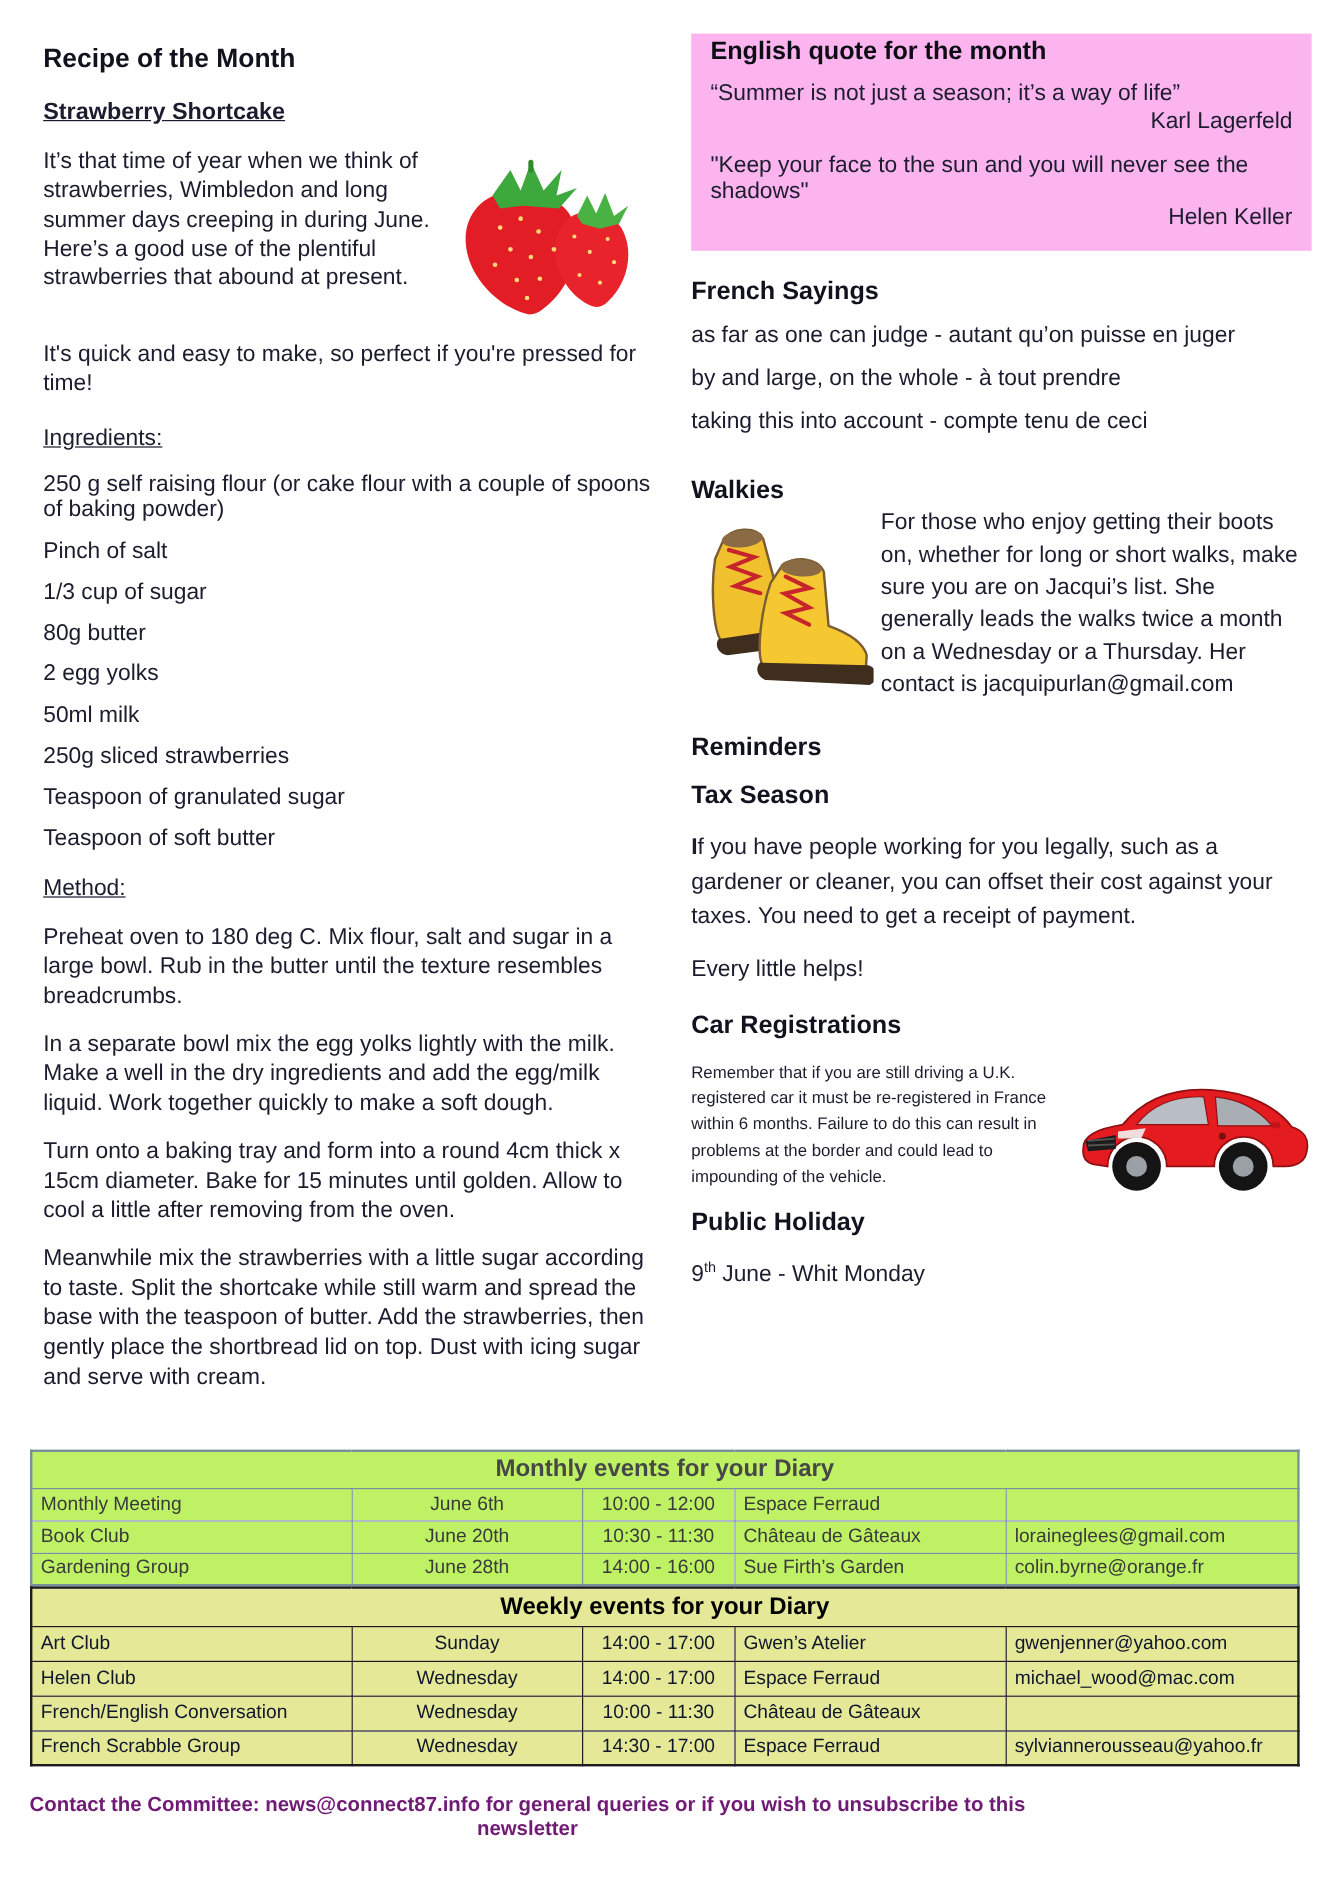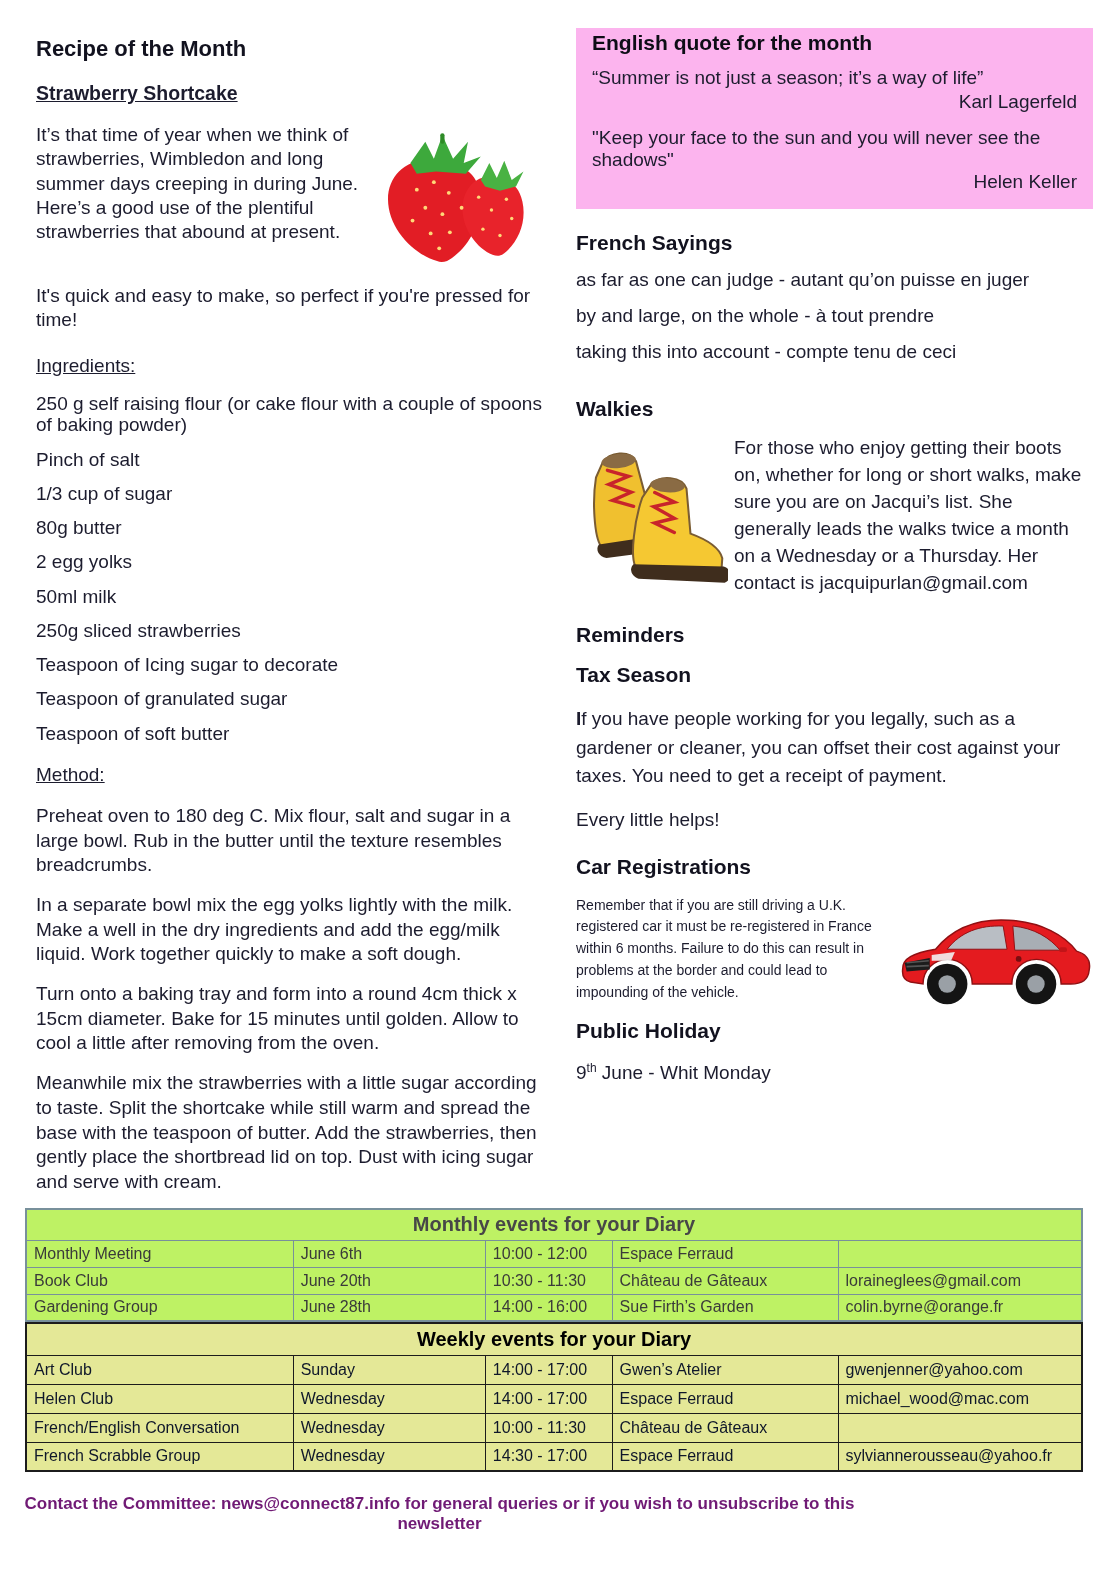--- a/index.html
+++ b/index.html
@@ -24,21 +24,21 @@
 
   
   .right-col { position:absolute; left:576px; top:28px; width:517px; }
   .pink-box { background:#fcb4ee; padding:3px 16px 16px 16px; }
   .pink-box .h2 { margin-bottom:12px; color:#0d0d16; }
   .quote { font-size:19px; line-height:1.2; }
   .q-author { font-size:19px; text-align:right; margin-top:1px; }
   .quote2 { margin-top:14px; line-height:1.15; }
   .sec { margin-top:22px; }
   .saying { font-size:19px; margin-top:14px; }
-  .walkies-wrap { margin-top:14px; font-size:19px; line-height:1.42; }
+  .walkies-wrap { margin-top:2px; font-size:19px; line-height:1.42; }
   .boots-art { float:left; width:152px; height:152px; margin:2px 6px 2px 0; }
   .remind-h { margin-top:26px; }
   .tax-h { margin-top:16px; }
   .tax-p { margin-top:18px; font-size:19px; line-height:1.5; }
   .tax-p b { font-weight:700; }
   .every-p { margin-top:18px; font-size:19px; }
   .car-p { margin-top:16px; font-size:14px; line-height:1.55; }
   .car-float { float:right; width:198px; margin:4px 0 2px 8px; }
   .holiday-h { margin-top:16px; }
   .holiday-p { margin-top:18px; font-size:19px; }
@@ -50,21 +50,21 @@
   .evt-table td, .evt-table th { overflow:hidden; white-space:nowrap; }
   .monthly { border:2px solid #78909b; }
   .monthly th, .monthly td { border:1.5px solid #78909b; background:#bef264; padding:2px 7px; font-size:16px; color:#3a3a3a; }
   .monthly .title-cell { font-size:20px; font-weight:700; color:#474747; text-align:center; height:31px; }
   .monthly .hdr { font-weight:700; color:#333333; text-align:center; height:26px; }
   .monthly .hdr.first { text-align:left; }
   .monthly td { height:27px; }
   .weekly { border:2.5px solid #1c1c1c; }
   .weekly td { border:1.6px solid #1c1c1c; background:#e4e897; padding:2px 7px; font-size:16px; color:#0f172a; height:29px; }
   .weekly .title-cell { font-size:20px; font-weight:700; color:#000000; text-align:center; height:32px; }
-  .c-center { text-align:left; }
+  .c-center { text-align:center; }
   .em-light { color:#7b87e6; }
   .em-dark  { color:#2256c7; }
 
   
   .footer { position:absolute; left:0; top:1494px; width:879px; text-align:center;
             font-size:17px; font-weight:700; color:#701a75; }
 </style>
 </head>
 <body>
 
@@ -106,21 +106,20 @@
     <p class="quick">It's quick and easy to make, so perfect if you're pressed for time!</p>
 
     <div class="list-label">Ingredients:</div>
     <p class="ing">250 g self raising flour (or cake flour with a couple of spoons of baking powder)</p>
     <p class="ing">Pinch of salt</p>
     <p class="ing">1/3 cup of sugar</p>
     <p class="ing">80g butter</p>
     <p class="ing">2 egg yolks</p>
     <p class="ing">50ml milk</p>
     <p class="ing">250g sliced strawberries</p>
-    <p class="ing">Teaspoon of Icing sugar to decorate</p>
     <p class="ing">Teaspoon of granulated sugar</p>
     <p class="ing">Teaspoon of soft butter</p>
 
     <div class="method-label">Method:</div>
     <p class="mpara">Preheat oven to 180 deg C. Mix flour, salt and sugar in a large bowl. Rub in the butter until the texture resembles breadcrumbs.</p>
     <p class="mpara">In a separate bowl mix the egg yolks lightly with the milk. Make a well in the dry ingredients and add the egg/milk liquid. Work together quickly to make a soft dough.</p>
     <p class="mpara">Turn onto a baking tray and form into a round 4cm thick x 15cm diameter. Bake for 15 minutes until golden. Allow to cool a little after removing from the oven.</p>
     <p class="mpara">Meanwhile mix the strawberries with a little sugar according to taste. Split the shortcake while still warm and spread the base with the teaspoon of butter. Add the strawberries, then gently place the shortbread lid on top. Dust with icing sugar and serve with  cream.</p>
   </div>
 

